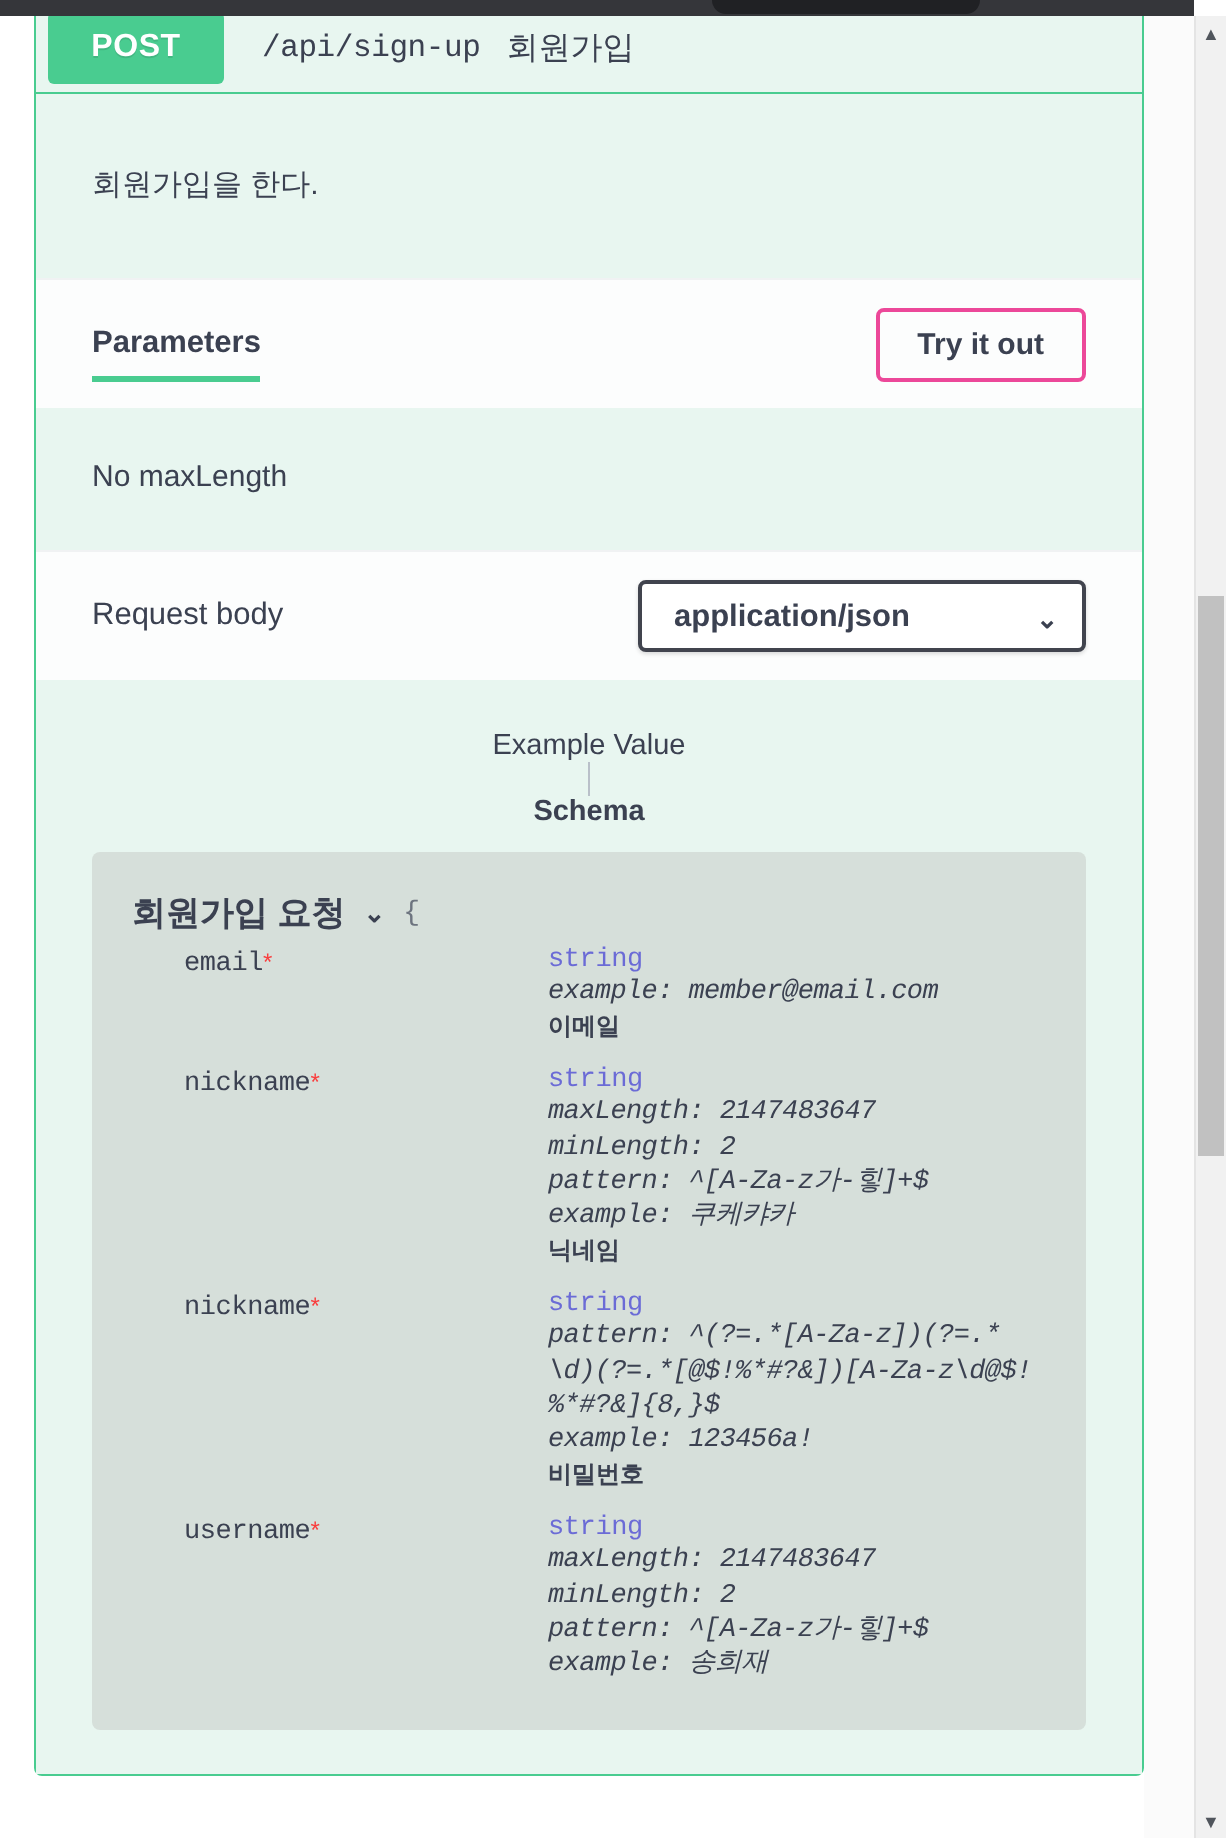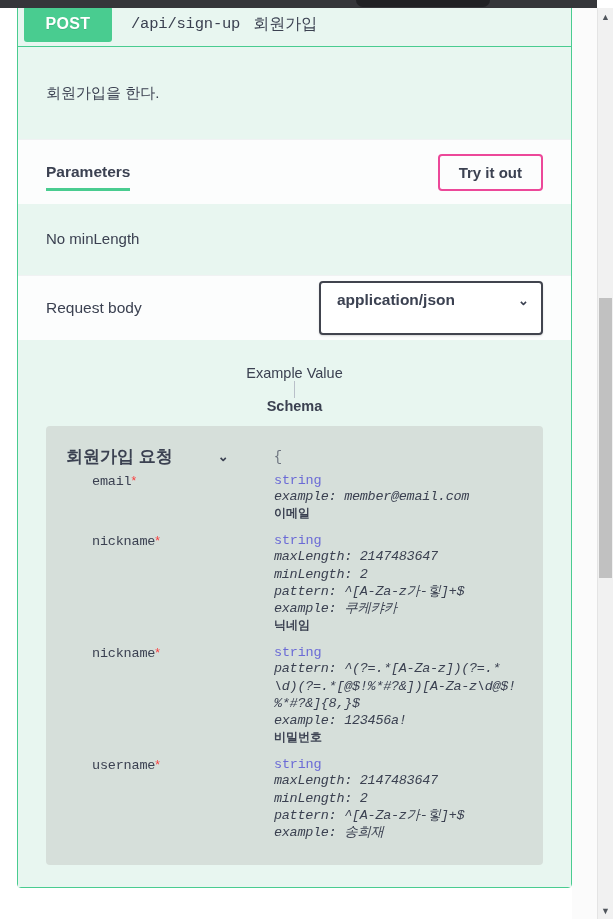--- a/index.html
+++ b/index.html
@@ -144,21 +144,21 @@
     cursor: pointer;
   }
 
   .content-type-select {
     border: 2px solid #41444e;
     border-radius: 4px;
     background: #ffffff;
     color: #3b4151;
     font-size: 15.5px;
     font-weight: bold;
-    padding: 8px 12px 24px 16px;
+    padding: 8px 12px 6px 16px;
     width: 224px;
     display: flex;
     align-items: center;
     justify-content: space-between;
     cursor: pointer;
     box-shadow: 0 1px 2px rgba(0,0,0,.15);
   }
   .chev { font-size: 13px; color: #3b4151; margin-left: 10px; }
 
   
@@ -202,21 +202,20 @@
     color: #3b4151;
   }
   .model-title-row {
     display: flex;
     align-items: center;
     font-family: "Liberation Sans", sans-serif;
     font-size: 17px;
     font-weight: bold;
     color: #3b4151;
     margin-bottom: 2px;
-    gap: 36px;
   }
   .model-toggle {
     font-family: "Liberation Sans", sans-serif;
     font-size: 13px;
     font-weight: bold;
     margin-left: 9px;
     cursor: pointer;
     color: #3b4151;
   }
   .model-brace {
@@ -334,21 +333,21 @@
 
     <div class="opblock-body">
 
       <div class="op-description">회원가입을 한다.</div>
 
       <div class="section-head">
         <div class="section-title underlined">Parameters</div>
         <button class="try-btn">Try it out</button>
       </div>
 
-      <div class="no-params">No minLength</div>
+      <div class="no-params">No maxLength</div>
 
       <div class="section-head">
         <div class="section-title plain">Request body</div>
         <div class="content-type-select">
           <span>application/json</span>
           <span class="chev">⌄</span>
         </div>
       </div>
 
       <div class="example-tabs">

